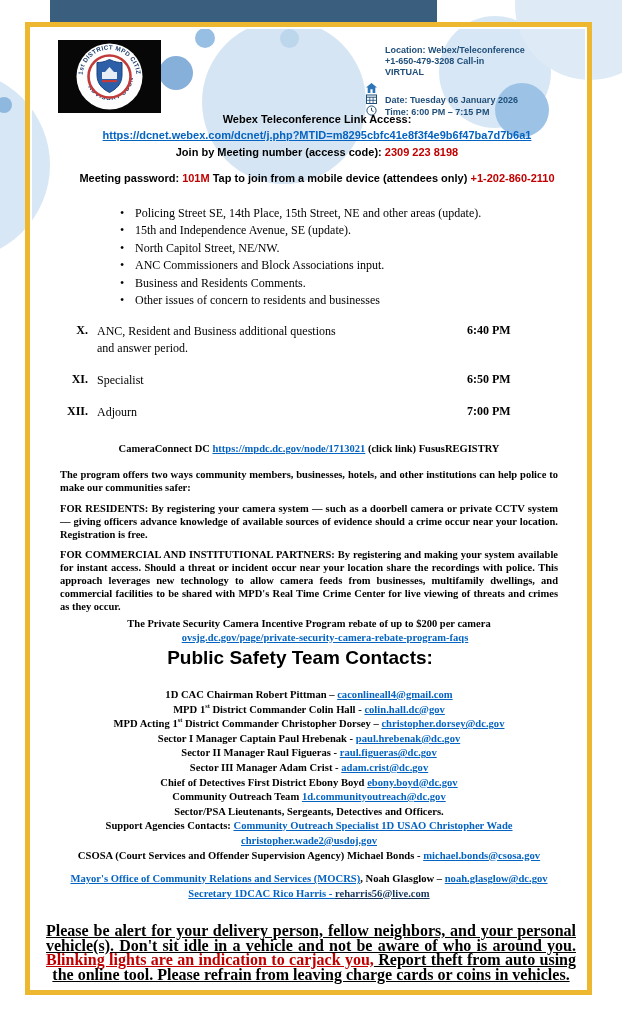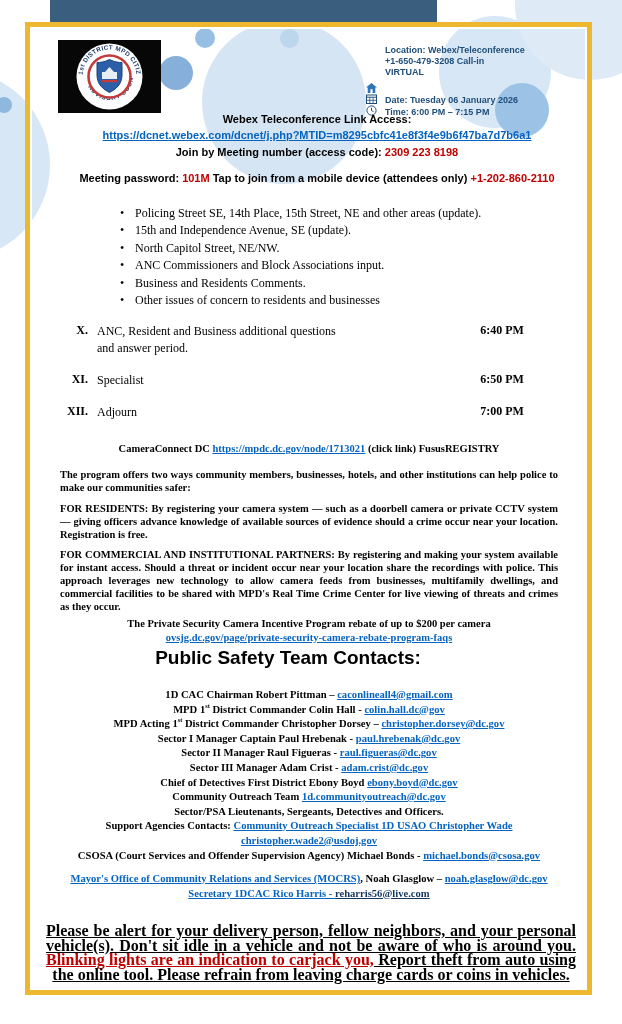--- a/index.html
+++ b/index.html
@@ -32,28 +32,28 @@
   a.link,.lnk{color:#0563c1;text-decoration:underline;cursor:pointer;}
   .lnk-dark{color:#17365d;text-decoration:underline;cursor:pointer;margin-top:44px;}
   .red{color:#c00000;}
   
   .bullets{left:120px;top:205px;width:440px;font-size:12px;line-height:17.4px;}
   .bullets .bi{display:flex;}
   .bullets .dot{width:15px;flex:0 0 15px;}
   
   .ag-row .num{position:absolute;left:58px;width:30px;text-align:right;font-weight:700;font-size:12px;}
   .ag-row .txt{position:absolute;left:97px;width:340px;font-size:12px;line-height:17px;}
-  .ag-row .time{position:absolute;left:467px;width:70px;font-weight:700;font-size:12px;text-align:center;}
+  .ag-row .time{position:absolute;left:467px;width:70px;font-weight:700;font-size:12px;}
   
   .camera-line{left:31px;width:556px;top:443px;text-align:center;font-size:10.5px;font-weight:700;}
   .para{left:60px;width:498px;font-size:10.5px;font-weight:700;line-height:13px;text-align:justify;}
   .rebate1{left:31px;width:556px;top:618px;text-align:center;font-size:10.5px;font-weight:700;}
-  .rebate2{left:31px;width:556px;top:632px;text-align:center;font-size:10.5px;font-weight:700;}
+  .rebate2{left:31px;width:556px;top:632px;text-align:center;font-size:10.5px;font-weight:700;padding-left:16px;}
   .pst-heading{left:31px;width:514px;top:647px;text-align:center;
-    font-family:"Liberation Sans",sans-serif;font-size:19px;font-weight:700;}
+    font-family:"Liberation Sans",sans-serif;font-size:19px;font-weight:700;padding-left:12px;}
   .contacts{left:31px;width:556px;top:688px;text-align:center;font-size:10.6px;font-weight:700;line-height:14.6px;}
   .contacts .cl.gap{margin-top:9px;}
   sup{font-size:60%;line-height:0;}
   .footer{left:46px;width:530px;top:924px;font-size:16px;font-weight:700;line-height:14.5px;
     text-align:justify;text-align-last:center;}
   .footer span{text-decoration:underline;}
 </style>
 </head>
 <body>
 

